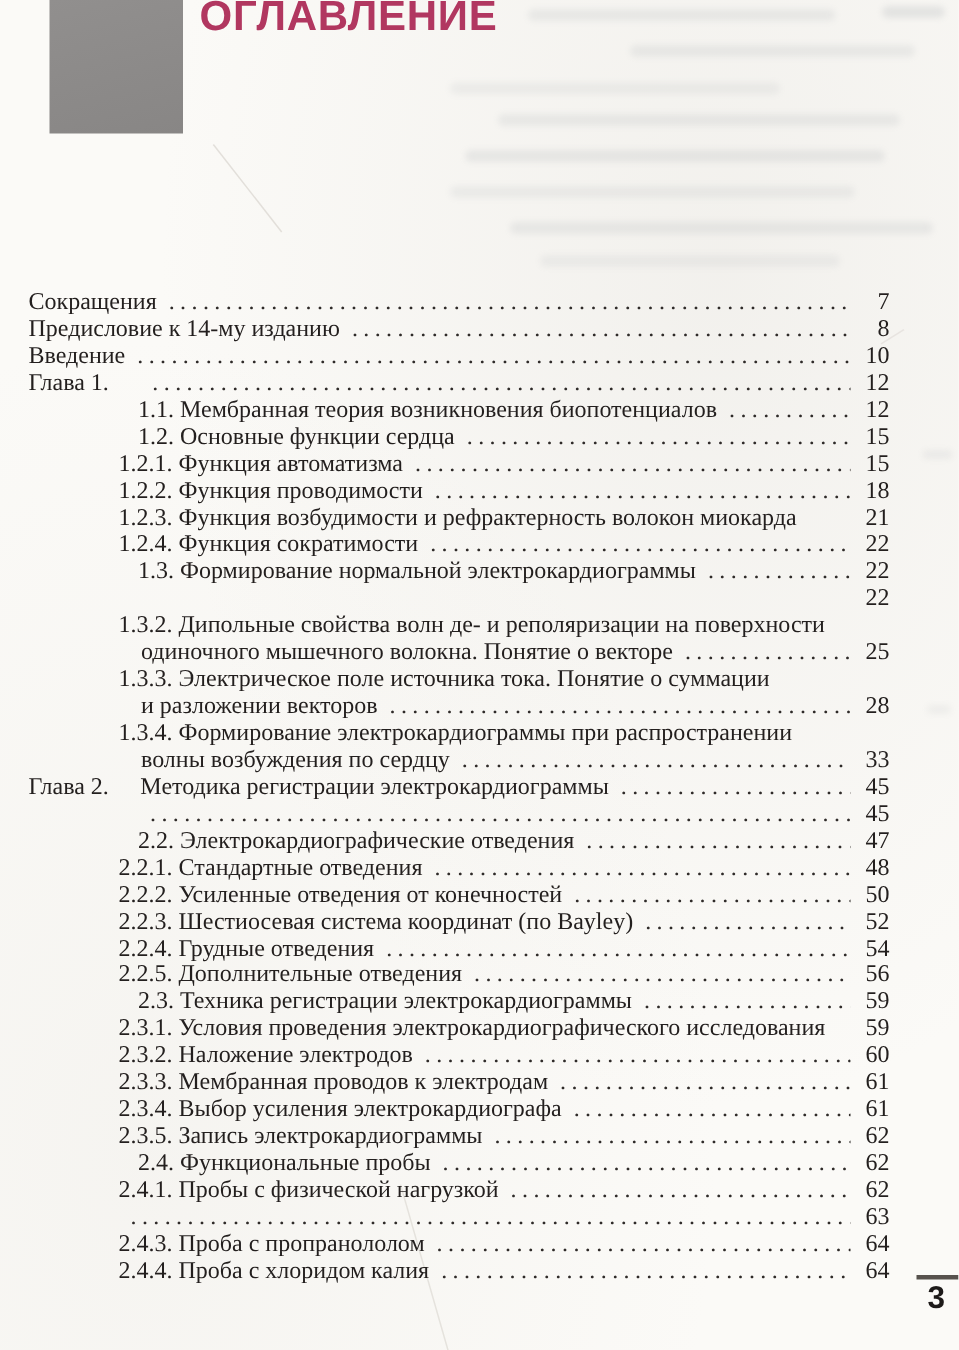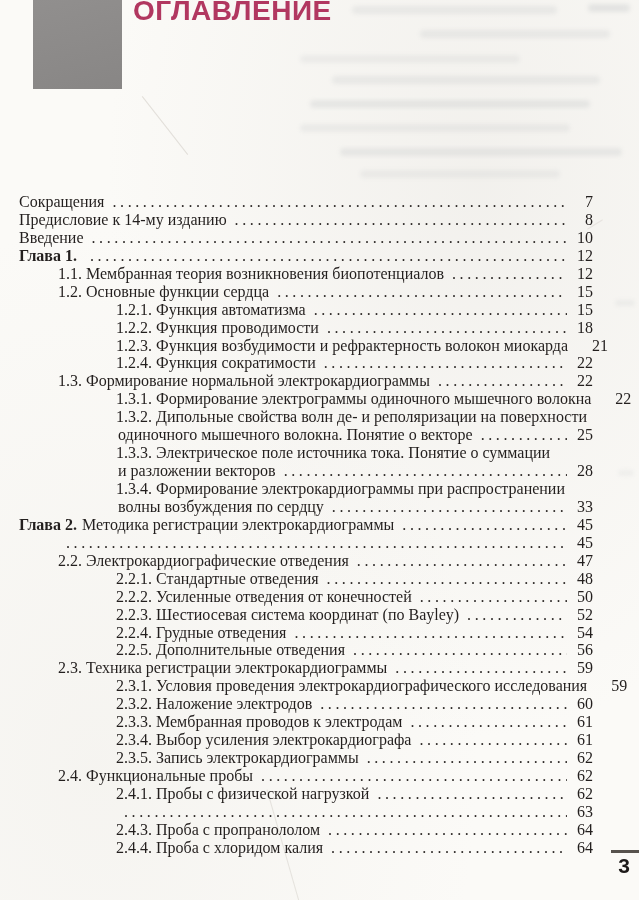--- a/index.html
+++ b/index.html
@@ -64,24 +64,24 @@
   
   .toc {
     position: absolute; left: 0; top: 193px; right: 46px;
   }
   .toc-row {
     display: flex; align-items: baseline;
     font-size: 16px; line-height: 17.93px;
     white-space: nowrap;
   }
   .ind0 { padding-left: 19px; }
-  .ind1 { padding-left: 58px; }
-  .ind2 { padding-left: 116px; }
-  .ind3 { padding-left: 118px; }
-  .row-prefix { font-weight: bold; margin-right: 5px; }
+  .ind1 { padding-left: 92px; }
+  .ind2 { padding-left: 79px; }
+  .ind3 { padding-left: 94px; }
+  .row-prefix { font-weight: normal; margin-right: 21px; }
   .row-text { flex: 0 0 auto; }
   .leader {
     flex: 1 1 0; min-width: 0;
     overflow: hidden;
     padding: 0 6px 0 8px;
     letter-spacing: 3.6px;
     color: #2e2a28;
   }
   .no-leader .leader { visibility: hidden; }
   .row-page { flex: 0 0 26px; text-align: right; }
@@ -183,21 +183,20 @@
     <span class="row-page">22</span>
   </div>
     <div class="toc-row ind1">
 
     <span class="row-text">1.3. Формирование нормальной электрокардиограммы</span>
     <span class="leader">..........................................................................................</span>
     <span class="row-page">22</span>
   </div>
     <div class="toc-row ind2 no-leader">
 
-    <span class="row-text">1.3.1. Формирование электрограммы одиночного мышечного волокна</span>
     <span class="leader">..........................................................................................</span>
     <span class="row-page">22</span>
   </div>
     <div class="toc-row ind2 no-leader">
 
     <span class="row-text">1.3.2. Дипольные свойства волн де- и реполяризации на поверхности</span>
     <span class="leader">..........................................................................................</span>
     <span class="row-page"></span>
   </div>
     <div class="toc-row ind3">

